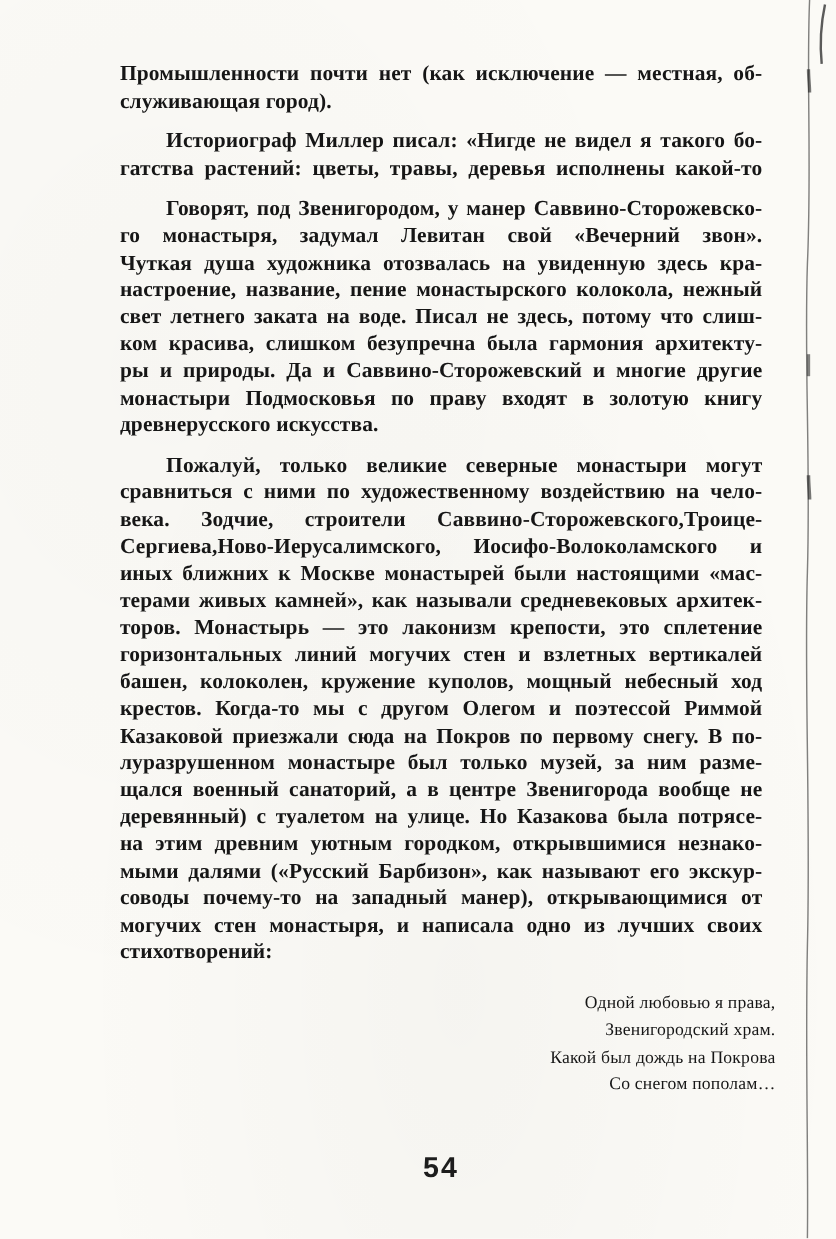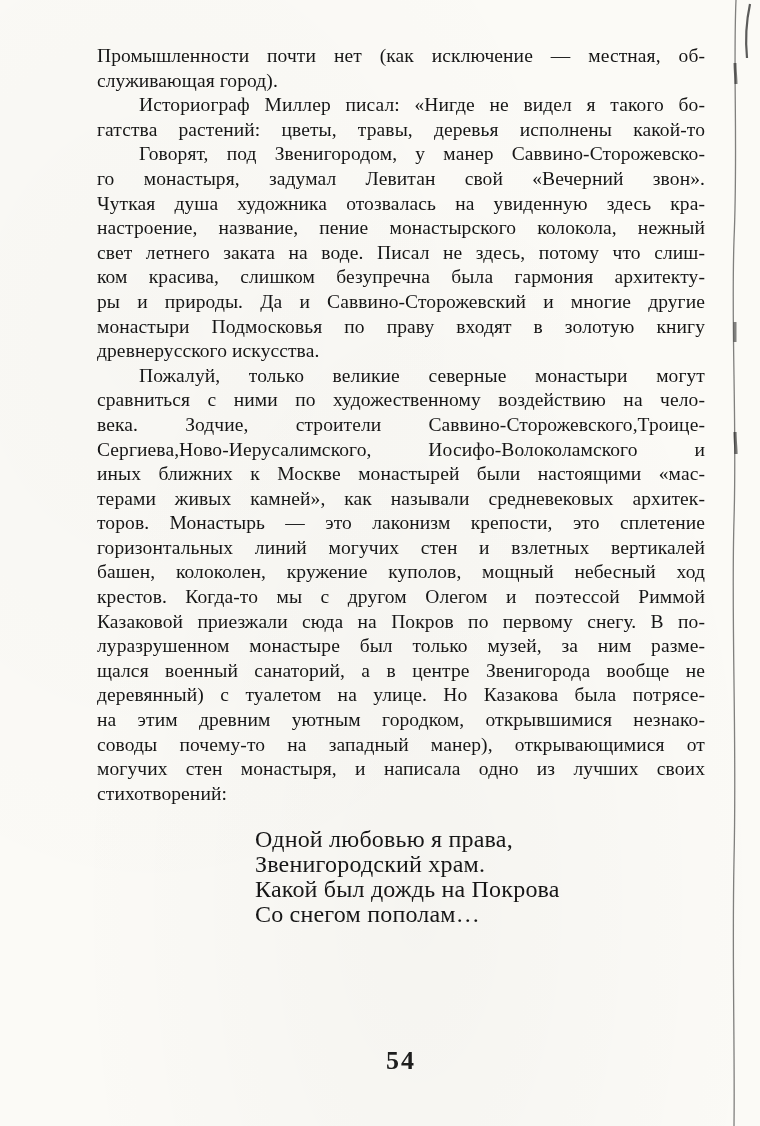--- a/index.html
+++ b/index.html
@@ -21,53 +21,53 @@
   .page {
     position: absolute;
     inset: 0;
   }
   .body-text {
     position: absolute;
     left: 97px;
     top: 44px;
     width: 608px;
   }
-  .paragraph { margin: 0; }
+  .paragraph { margin: 12px; font-weight: bold; }
   .line {
     font-size: 19.5px;
     line-height: 24.6px;
     text-align: justify;
     text-align-last: justify;
     white-space: normal;
     letter-spacing: 0.1px;
   }
   .line.last {
     text-align: center;
     text-align-last: left;
   }
   .line.first-indent {
     text-indent: 42px;
   }
   .poem {
     margin-top: 21px;
     margin-left: 158px;
   }
   .poem-line {
-    font-size: 24px;
+    font-size: 16px;
     line-height: 24.8px;
-    text-align: left;
+    text-align: right;
     letter-spacing: 0.2px;
   }
   .page-number {
     position: absolute;
     left: 97px;
     top: 1046px;
     width: 608px;
     text-align: center;
-    font-family: Liberation Serif, serif;
+    font-family: Liberation Sans, sans-serif;
     font-weight: bold;
     font-size: 26px;
     letter-spacing: 2px;
     color: #1d1d1d;
   }
   .scan-artifacts {
     position: absolute;
     inset: 0;
     pointer-events: none;
   }
@@ -107,20 +107,21 @@
         <div class="line">терами живых камней», как называли средневековых архитек-</div>
         <div class="line">торов. Монастырь — это лаконизм крепости, это сплетение</div>
         <div class="line">горизонтальных линий могучих стен и взлетных вертикалей</div>
         <div class="line">башен, колоколен, кружение куполов, мощный небесный ход</div>
         <div class="line">крестов. Когда-то мы с другом Олегом и поэтессой Риммой</div>
         <div class="line">Казаковой приезжали сюда на Покров по первому снегу. В по-</div>
         <div class="line">луразрушенном монастыре был только музей, за ним разме-</div>
         <div class="line">щался военный санаторий, а в центре Звенигорода вообще не</div>
         <div class="line">деревянный) с туалетом на улице. Но Казакова была потрясе-</div>
         <div class="line">на этим древним уютным городком, открывшимися незнако-</div>
+        <div class="line">мыми далями («Русский Барбизон», как называют его экскур-</div>
         <div class="line">соводы почему-то на западный манер), открывающимися от</div>
         <div class="line">могучих стен монастыря, и написала одно из лучших своих</div>
         <div class="line last">стихотворений:</div>
       </div>
       <div class="poem">
         <div class="poem-line">Одной любовью я права,</div>
         <div class="poem-line">Звенигородский храм.</div>
         <div class="poem-line">Какой был дождь на Покрова</div>
         <div class="poem-line">Со снегом пополам…</div>
       </div>

